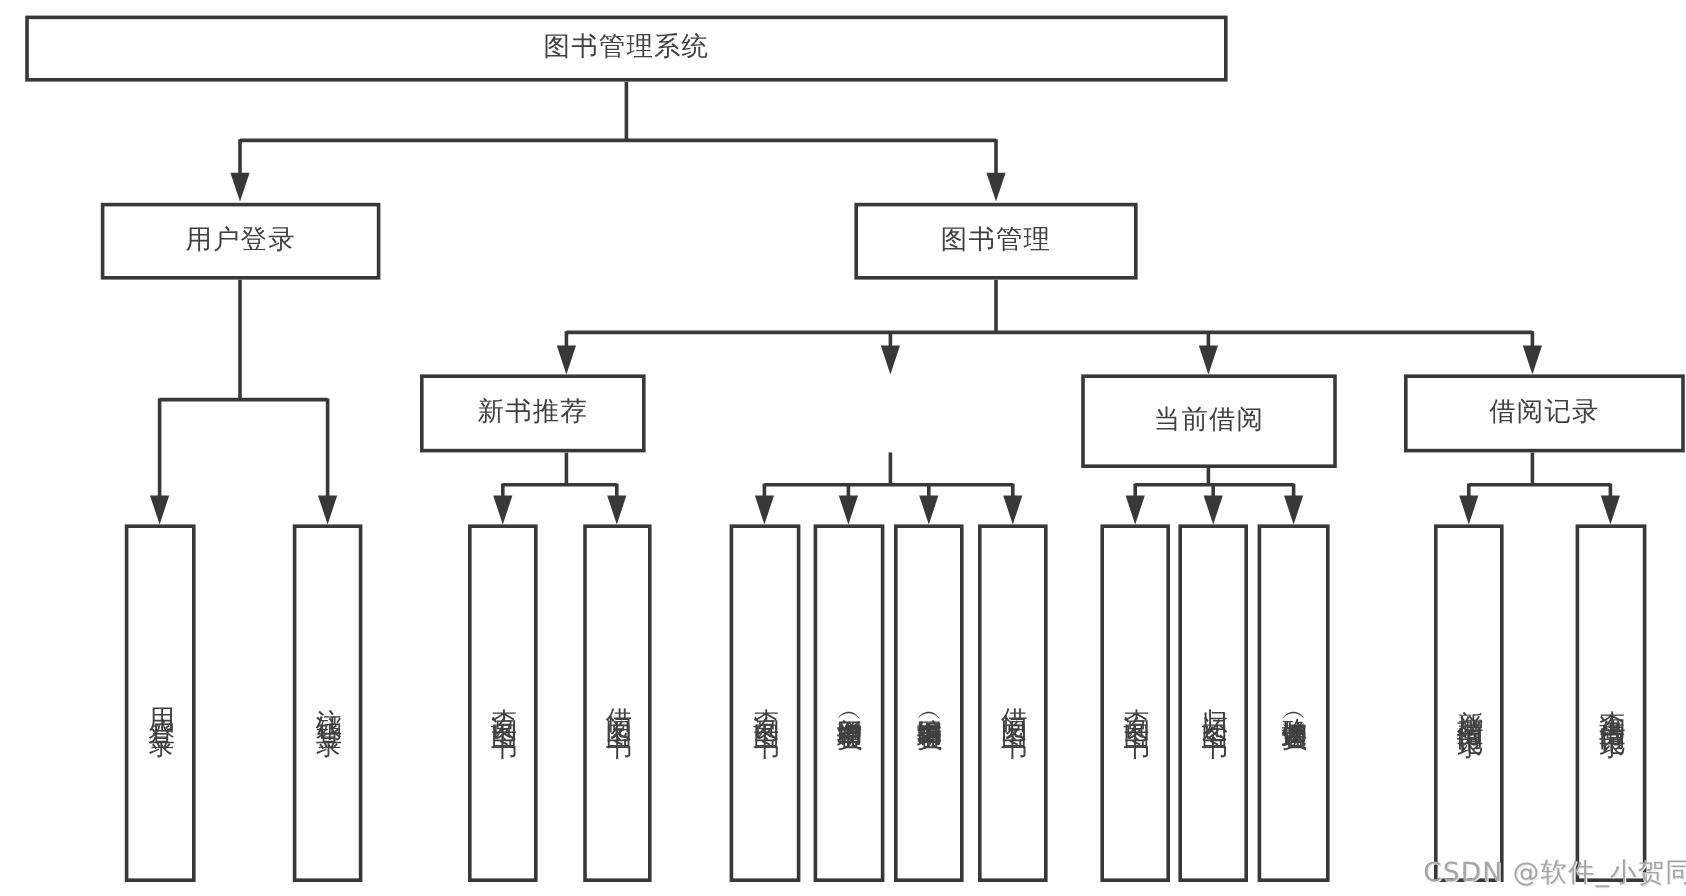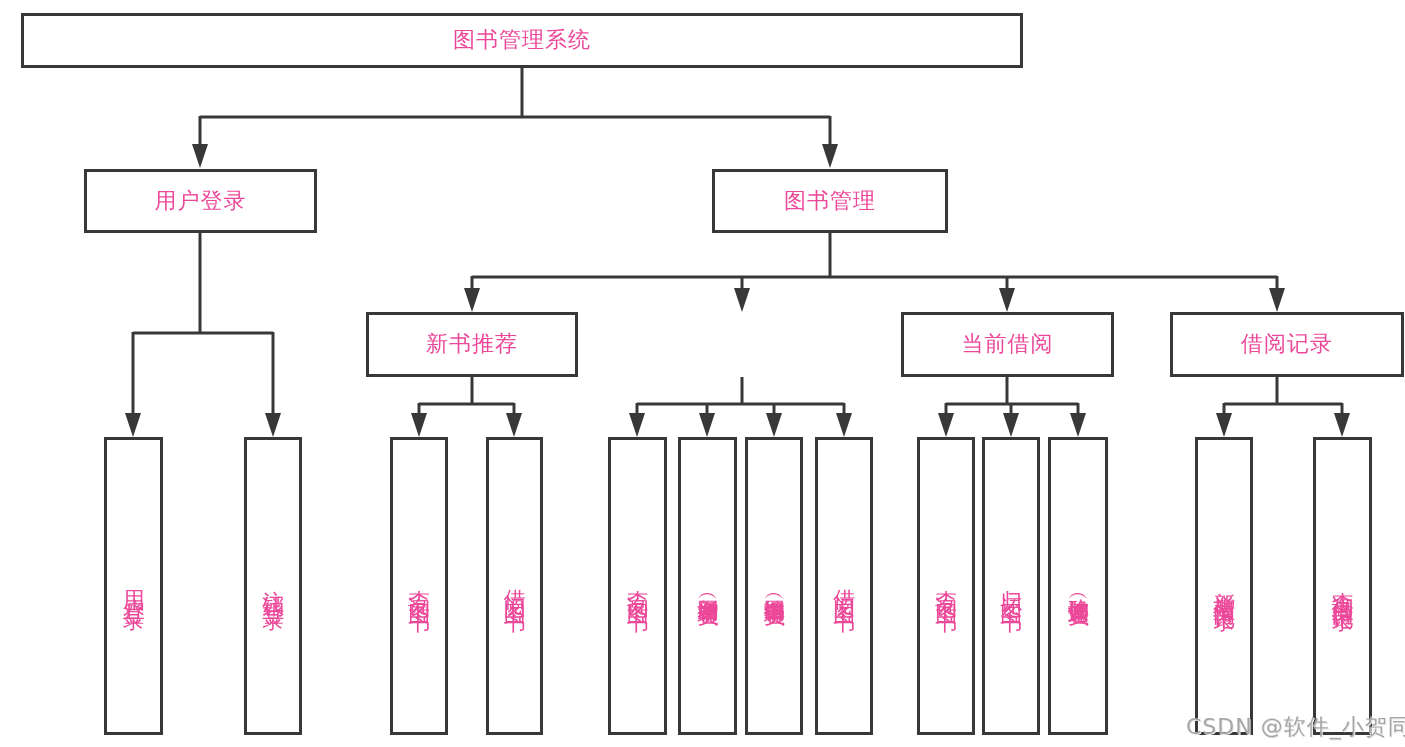--- a/index.html
+++ b/index.html
@@ -21,38 +21,38 @@
     position: absolute;
     box-sizing: border-box;
     border: 3px solid #383838;
     background: #ffffff;
     display: flex;
     align-items: center;
     justify-content: center;
     text-align: center;
     font-size: 22px;
     line-height: 1.2;
-    color: #ec4899;
+    color: #404040;
   }
   .hbox { letter-spacing: 1px; }
   .vbox {
     writing-mode: vertical-rl;
     text-orientation: mixed;
     letter-spacing: 7px;
     font-size: 22px;
   }
   .vbox.tight { letter-spacing: 1px; font-size: 21px; }
   .vbox.medium { letter-spacing: 4px; }
   
   .n-root        { left: 21px;   top: 13px;  width: 1002px; height: 55px; }
   .n-login       { left: 84px;   top: 169px; width: 233px;  height: 64px; }
   .n-manage      { left: 712px;  top: 169px; width: 236px;  height: 64px; }
-  .n-newbook     { left: 366px;  top: 312px; width: 212px;  height: 65px; }
+  .n-newbook     { left: 350px;  top: 312px; width: 188px;  height: 65px; }
   .n-borrow      { left: 636px;  top: 312px; width: 212px;  height: 65px; }
-  .n-current     { left: 901px;  top: 312px; width: 213px;  height: 65px; }
+  .n-current     { left: 901px;  top: 312px; width: 213px;  height: 78px; }
   .n-record      { left: 1170px; top: 312px; width: 234px;  height: 65px; }
   .n-userlogin   { left: 104px;  top: 437px; width: 59px;   height: 298px; }
   .n-logout      { left: 244px;  top: 437px; width: 58px;   height: 298px; }
   .n-nb-query    { left: 390px;  top: 437px; width: 58px;   height: 298px; }
   .n-nb-borrow   { left: 486px;  top: 437px; width: 57px;   height: 298px; }
   .n-b-query     { left: 608px;  top: 437px; width: 59px;   height: 298px; }
   .n-b-add       { left: 678px;  top: 437px; width: 59px;   height: 298px; }
   .n-b-edit      { left: 745px;  top: 437px; width: 58px;   height: 298px; }
   .n-b-borrow    { left: 815px;  top: 437px; width: 58px;   height: 298px; }
   .n-c-query     { left: 917px;  top: 437px; width: 58px;   height: 298px; }

